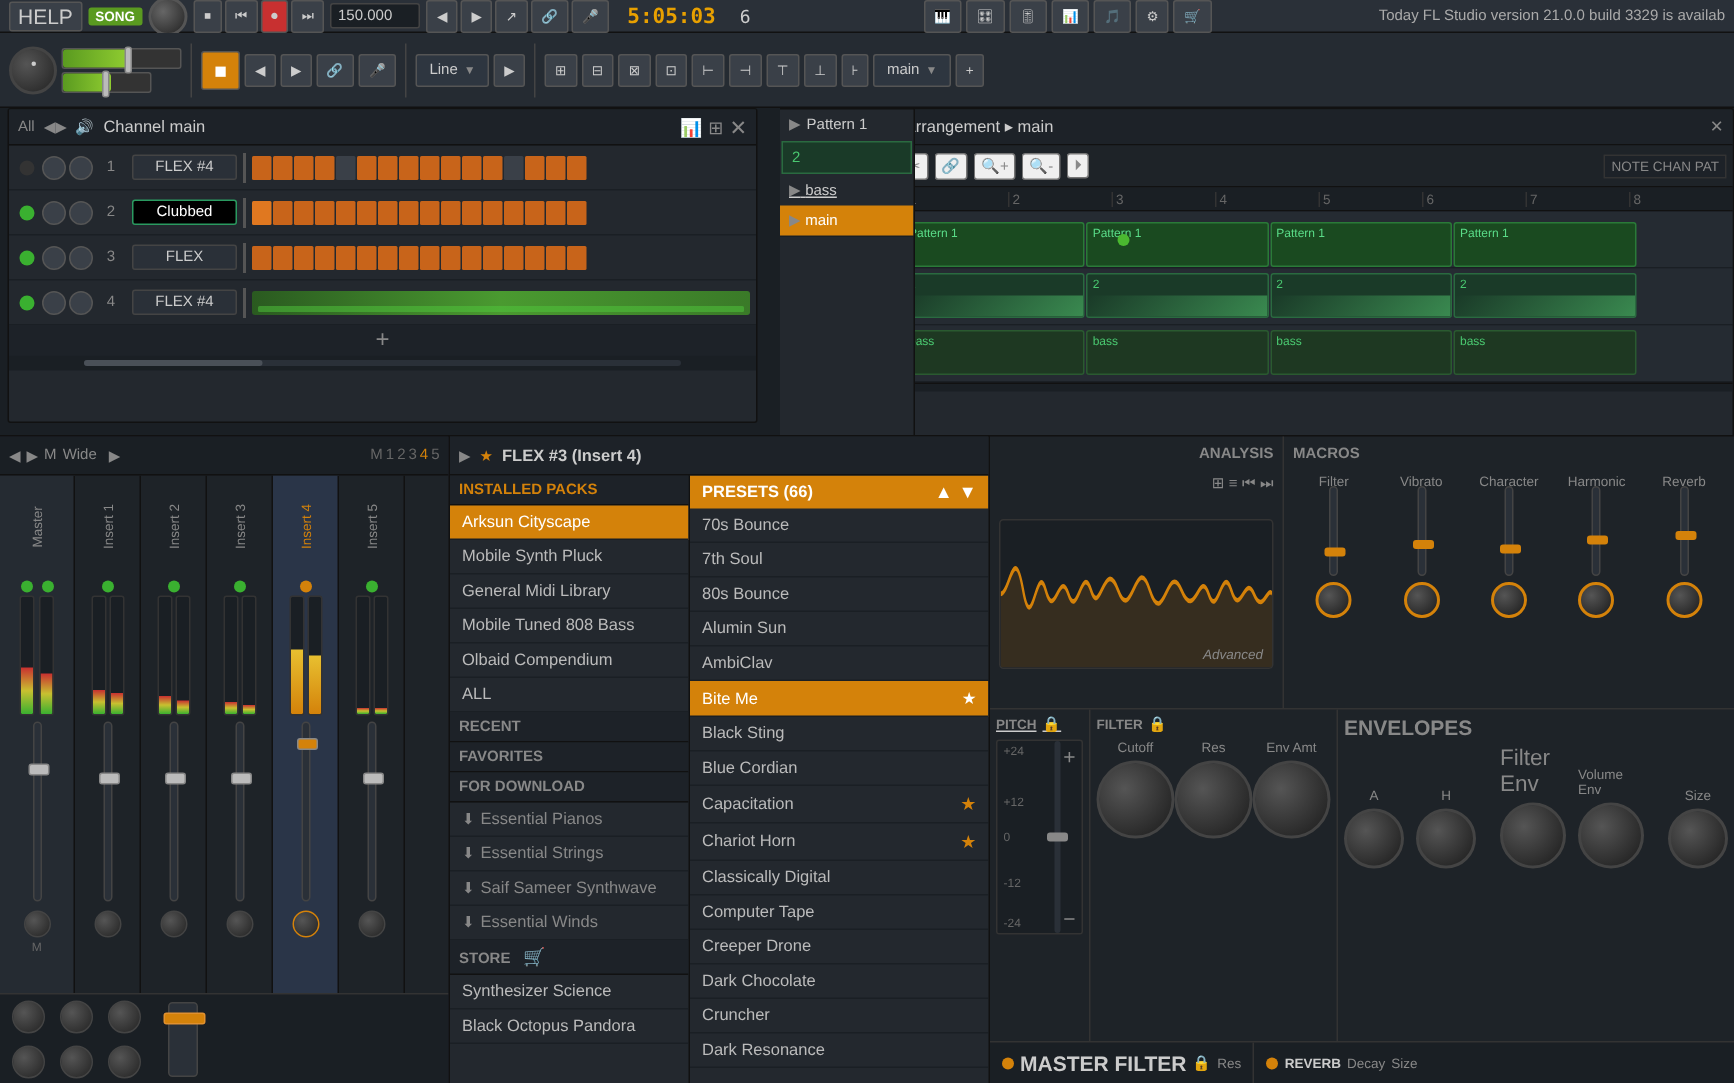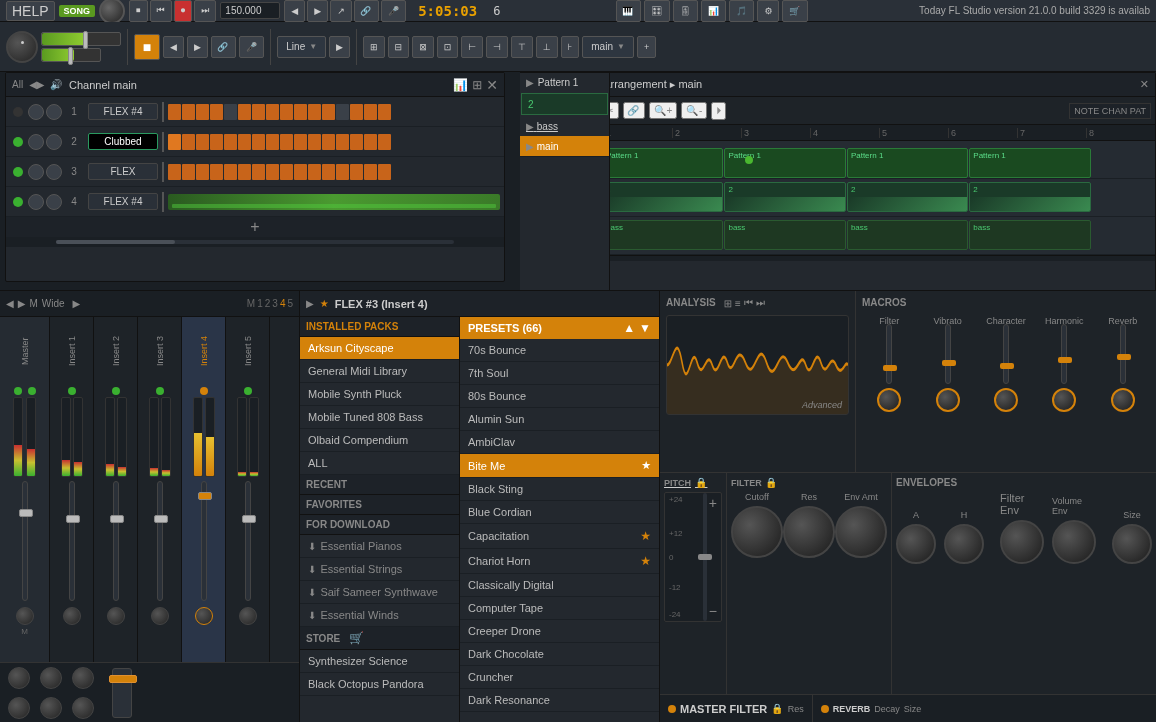--- a/index.html
+++ b/index.html
@@ -917,24 +917,24 @@
     <span class="browser-title">FLEX #3 (Insert 4)</span>
   </div>
   <div class="browser-body">
 
     <div class="browser-left">
       <div class="browser-section browser-section-orange">INSTALLED PACKS</div>
       <div class="browser-item browser-item-active">
         <span>Arksun Cityscape</span>
       </div>
       <div class="browser-item">
+        <span>Mobile Synth Pluck</span>
+      </div>
+      <div class="browser-item">
         <span>General Midi Library</span>
-      </div>
-      <div class="browser-item">
-        <span>Mobile Synth Pluck</span>
       </div>
       <div class="browser-item">
         <span>Mobile Tuned 808 Bass</span>
       </div>
       <div class="browser-item">
         <span>Olbaid Compendium</span>
       </div>
       <div class="browser-item">
         <span>ALL</span>
       </div>
@@ -1029,21 +1029,21 @@
         <span>Dark Resonance</span>
       </div>
     </div>
   </div>
 </div>
 
 <div style="position:absolute;top:290px;left:660px;right:0;height:182px;background:#1e2328;border-top:1px solid #111;">
   <div style="display:flex;height:100%;">
 
     <div style="flex:1;padding:6px;border-right:1px solid #333;">
-      <div style="font-size:10px;font-weight:bold;color:#888;margin-bottom:6px;display:flex;align-items:flex-start;gap:8px;">
+      <div style="font-size:10px;font-weight:bold;color:#888;margin-bottom:18px;display:flex;align-items:flex-end;gap:8px;flex-direction:column;">
         <span>ANALYSIS</span>
         <div style="display:flex;gap:3px;">
           <button style="background:none;border:none;color:#888;cursor:pointer;font-size:10px;">⊞</button>
           <button style="background:none;border:none;color:#888;cursor:pointer;font-size:10px;">≡</button>
           <button style="background:none;border:none;color:#888;cursor:pointer;font-size:10px;">⏮</button>
           <button style="background:none;border:none;color:#888;cursor:pointer;font-size:10px;">⏭</button>
         </div>
       </div>
       <div class="waveform-display">
         <svg class="waveform-svg" viewBox="0 0 300 80" preserveAspectRatio="none">
@@ -1142,51 +1142,51 @@
       </div>
       <div style="display:flex;flex-direction:column;align-items:center;gap:4px;">
         <span style="font-size:9px;color:#888;">Env Amt</span>
         <div style="width:52px;height:52px;border-radius:50%;background:radial-gradient(circle at 35% 35%,#555,#1a1a1a);border:2px solid #444;cursor:pointer;"></div>
       </div>
     </div>
   </div>
 
   <div style="flex:1;padding:4px;">
     <div style="display:flex;align-items:center;gap:4px;margin-bottom:4px;">
-      <span style="font-size:10px;font-weight:bold;color:#888;">ENVELOPES</span>
+      <span style="font-size:14px;font-weight:bold;color:#888;">ENVELOPES</span>
     </div>
     <div style="display:flex;gap:8px;align-items:flex-end;">
       <div style="display:flex;flex-direction:column;align-items:center;gap:4px;">
         <span style="font-size:9px;color:#888;">A</span>
         <div style="width:40px;height:40px;border-radius:50%;background:radial-gradient(circle at 35% 35%,#555,#1a1a1a);border:2px solid #444;cursor:pointer;"></div>
       </div>
       <div style="display:flex;flex-direction:column;align-items:center;gap:4px;">
         <span style="font-size:9px;color:#888;">H</span>
         <div style="width:40px;height:40px;border-radius:50%;background:radial-gradient(circle at 35% 35%,#555,#1a1a1a);border:2px solid #444;cursor:pointer;"></div>
       </div>
       <div style="display:flex;flex-direction:column;align-items:center;gap:4px;margin-left:8px;">
-        <span style="font-size:11px;color:#888;">Filter Env</span>
+        <span style="font-size:15px;color:#888;">Filter Env</span>
         <div style="width:44px;height:44px;border-radius:50%;background:radial-gradient(circle at 35% 35%,#555,#1a1a1a);border:2px solid #444;cursor:pointer;"></div>
       </div>
       <div style="display:flex;flex-direction:column;align-items:center;gap:4px;">
         <span style="font-size:9px;color:#888;">Volume Env</span>
         <div style="width:44px;height:44px;border-radius:50%;background:radial-gradient(circle at 35% 35%,#555,#1a1a1a);border:2px solid #444;cursor:pointer;"></div>
       </div>
       <div style="display:flex;flex-direction:column;align-items:center;gap:4px;margin-left:8px;">
         <span style="font-size:9px;color:#888;">Size</span>
         <div style="width:40px;height:40px;border-radius:50%;background:radial-gradient(circle at 35% 35%,#555,#1a1a1a);border:2px solid #444;cursor:pointer;"></div>
       </div>
     </div>
   </div>
 </div>
 
 <div style="position:absolute;bottom:0;left:660px;right:0;height:28px;background:#1a1f24;display:flex;align-items:center;gap:0;border-top:1px solid #333;">
   <div style="display:flex;align-items:center;gap:4px;padding:0 8px;border-right:1px solid #333;height:100%;">
     <div style="width:8px;height:8px;border-radius:50%;background:#d4820a;"></div>
-    <span style="font-size:11px;color:#ccc;font-weight:bold;">MASTER FILTER</span>
+    <span style="font-size:14px;color:#ccc;font-weight:bold;">MASTER FILTER</span>
     <span style="font-size:10px;color:#666;">🔒</span>
     <span style="font-size:9px;color:#888;">Res</span>
   </div>
   <div style="display:flex;align-items:center;gap:4px;padding:0 8px;height:100%;">
     <div style="width:8px;height:8px;border-radius:50%;background:#d4820a;"></div>
     <span style="font-size:9px;color:#ccc;font-weight:bold;">REVERB</span>
     <span style="font-size:9px;color:#888;">Decay</span>
     <span style="font-size:9px;color:#888;">Size</span>
   </div>
 </div>

